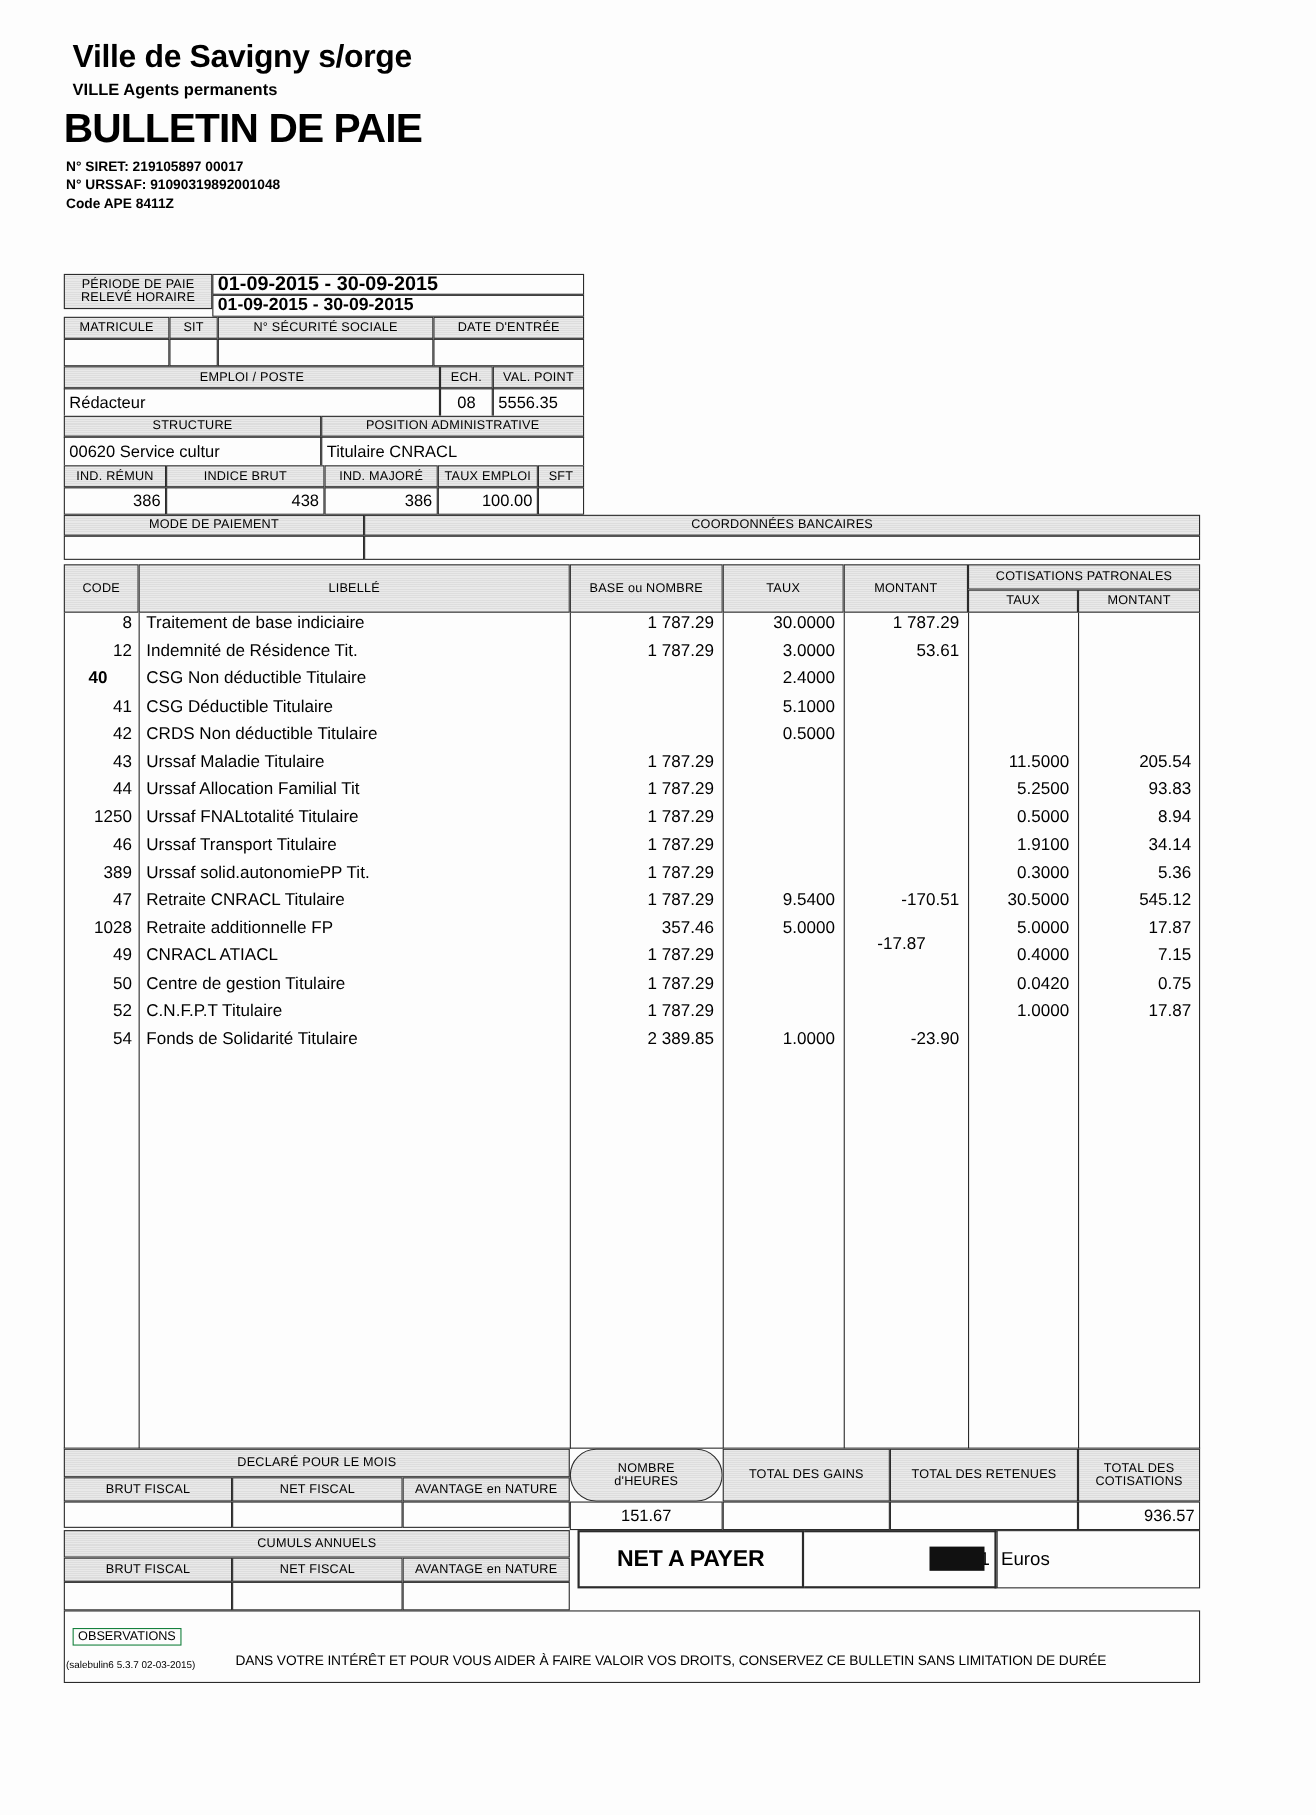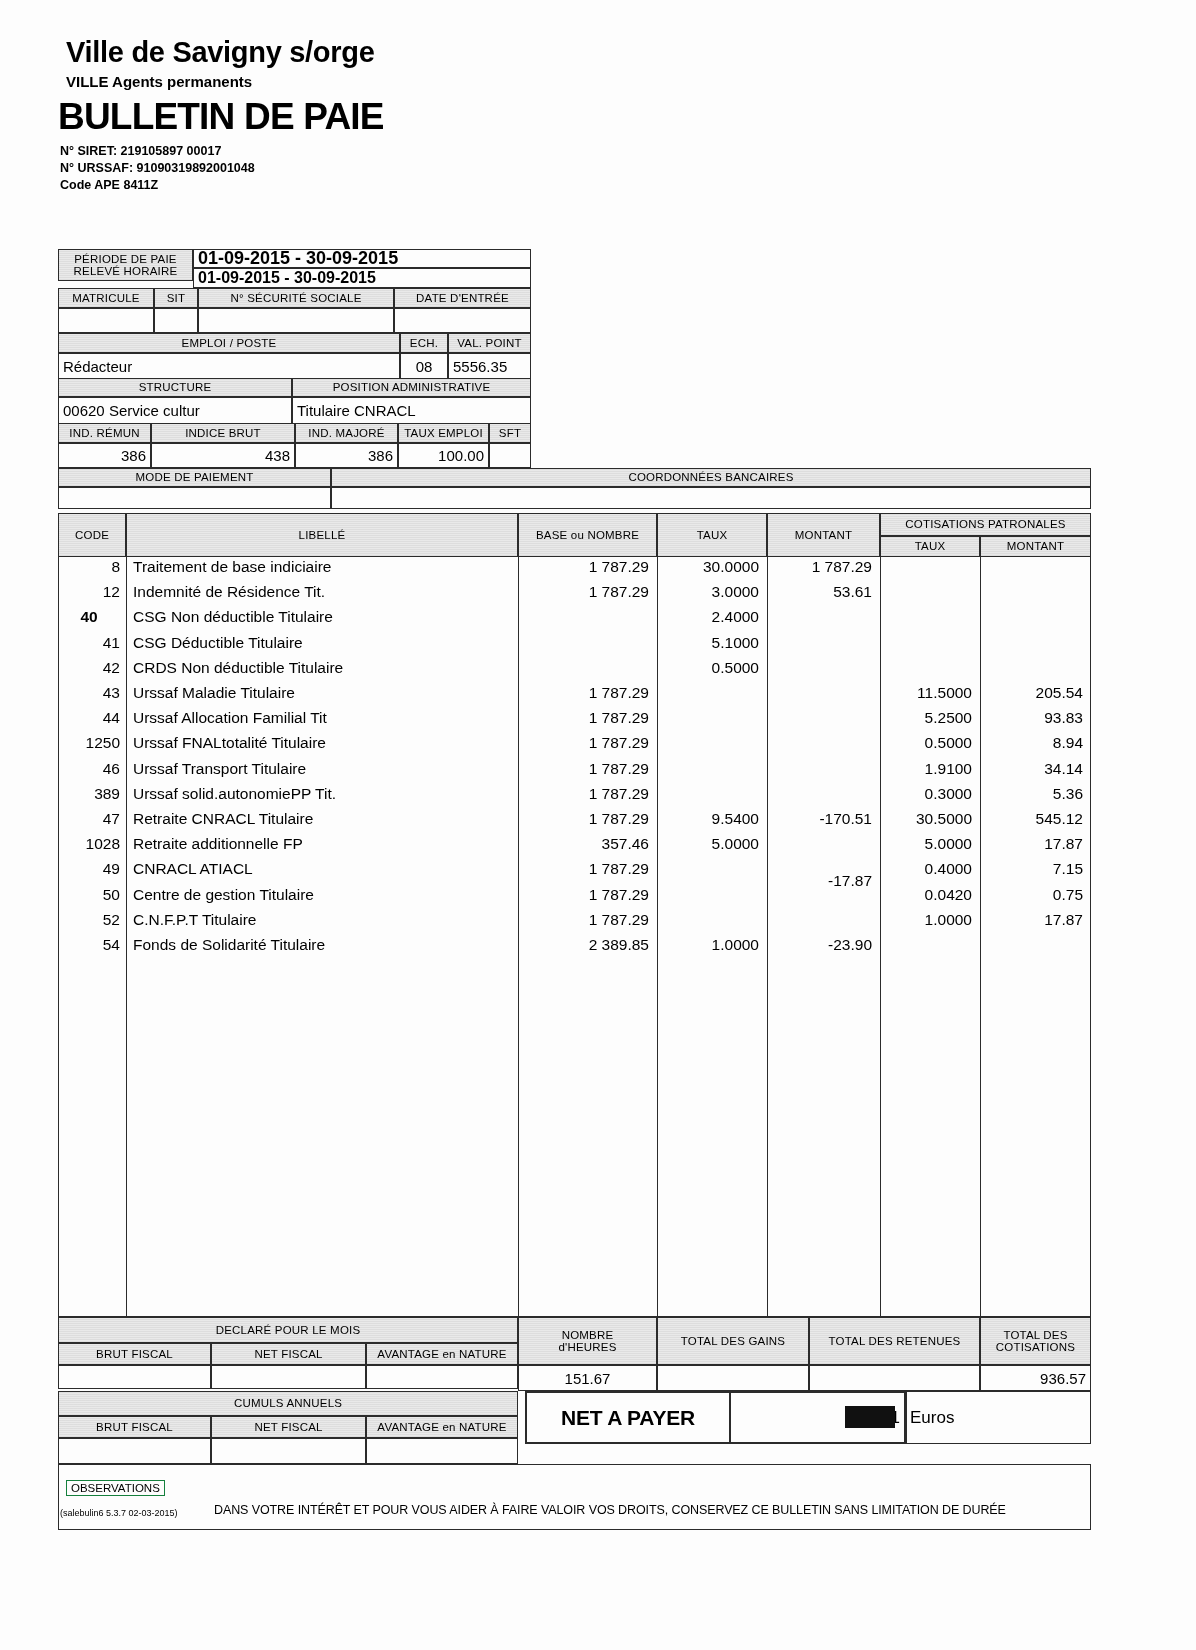--- a/index.html
+++ b/index.html
@@ -341,21 +341,21 @@
       <div class="row-text" style="left: 133px; top: 810px; width: 380px; text-align: left;">Retraite CNRACL Titulaire</div>
       <div class="row-text" style="left: 518px; top: 810px; width: 131px; text-align: right;">1 787.29</div>
       <div class="row-text" style="left: 657px; top: 810px; width: 102px; text-align: right;">9.5400</div>
       <div class="row-text" style="left: 767px; top: 810px; width: 105px; text-align: right;">-170.51</div>
       <div class="row-text" style="left: 880px; top: 810px; width: 92px; text-align: right;">30.5000</div>
       <div class="row-text" style="left: 980px; top: 810px; width: 103px; text-align: right;">545.12</div>
       <div class="row-text" style="left: 58px; top: 835.2px; width: 62px; text-align: right;">1028</div>
       <div class="row-text" style="left: 133px; top: 835.2px; width: 380px; text-align: left;">Retraite additionnelle FP</div>
       <div class="row-text" style="left: 518px; top: 835.2px; width: 131px; text-align: right;">357.46</div>
       <div class="row-text" style="left: 657px; top: 835.2px; width: 102px; text-align: right;">5.0000</div>
-      <div class="row-text" style="left: 767px; top: 872px; width: 105px; text-align: right;">-17.87</div>
+      <div class="row-text" style="left: 767px; top: 850px; width: 105px; text-align: center;">-17.87</div>
       <div class="row-text" style="left: 880px; top: 835.2px; width: 92px; text-align: right;">5.0000</div>
       <div class="row-text" style="left: 980px; top: 835.2px; width: 103px; text-align: right;">17.87</div>
       <div class="row-text" style="left: 58px; top: 860.4px; width: 62px; text-align: right;">49</div>
       <div class="row-text" style="left: 133px; top: 860.4px; width: 380px; text-align: left;">CNRACL ATIACL</div>
       <div class="row-text" style="left: 518px; top: 860.4px; width: 131px; text-align: right;">1 787.29</div>
       <div class="row-text" style="left: 880px; top: 860.4px; width: 92px; text-align: right;">0.4000</div>
       <div class="row-text" style="left: 980px; top: 860.4px; width: 103px; text-align: right;">7.15</div>
       <div class="row-text" style="left: 58px; top: 885.6px; width: 62px; text-align: right;">50</div>
       <div class="row-text" style="left: 133px; top: 885.6px; width: 380px; text-align: left;">Centre de gestion Titulaire</div>
       <div class="row-text" style="left: 518px; top: 885.6px; width: 131px; text-align: right;">1 787.29</div>
@@ -389,21 +389,21 @@
   <div class="box cell c" style="left:58px; top:1365px; width:153px; height:24px;">
       <span></span>
     </div>
   <div class="box cell c" style="left:211px; top:1365px; width:155px; height:24px;">
       <span></span>
     </div>
   <div class="box cell c" style="left:366px; top:1365px; width:152px; height:24px;">
       <span></span>
     </div>
 
-  <div class="box hdr" style="left:518px; top:1317px; width:139px; height:48px;">
+  <div class="box hdr" style="left:518px; top:1317px; width:139px; height:48px;border-radius:24px;">
     <div>
       <div>NOMBRE</div>
       <div>d'HEURES</div>
     </div>
   </div>
   <div class="box hdr" style="left:657px; top:1317px; width:152px; height:48px;">
       <span>TOTAL DES GAINS</span>
     </div>
   <div class="box hdr" style="left:809px; top:1317px; width:171px; height:48px;">
       <span>TOTAL DES RETENUES</span>

